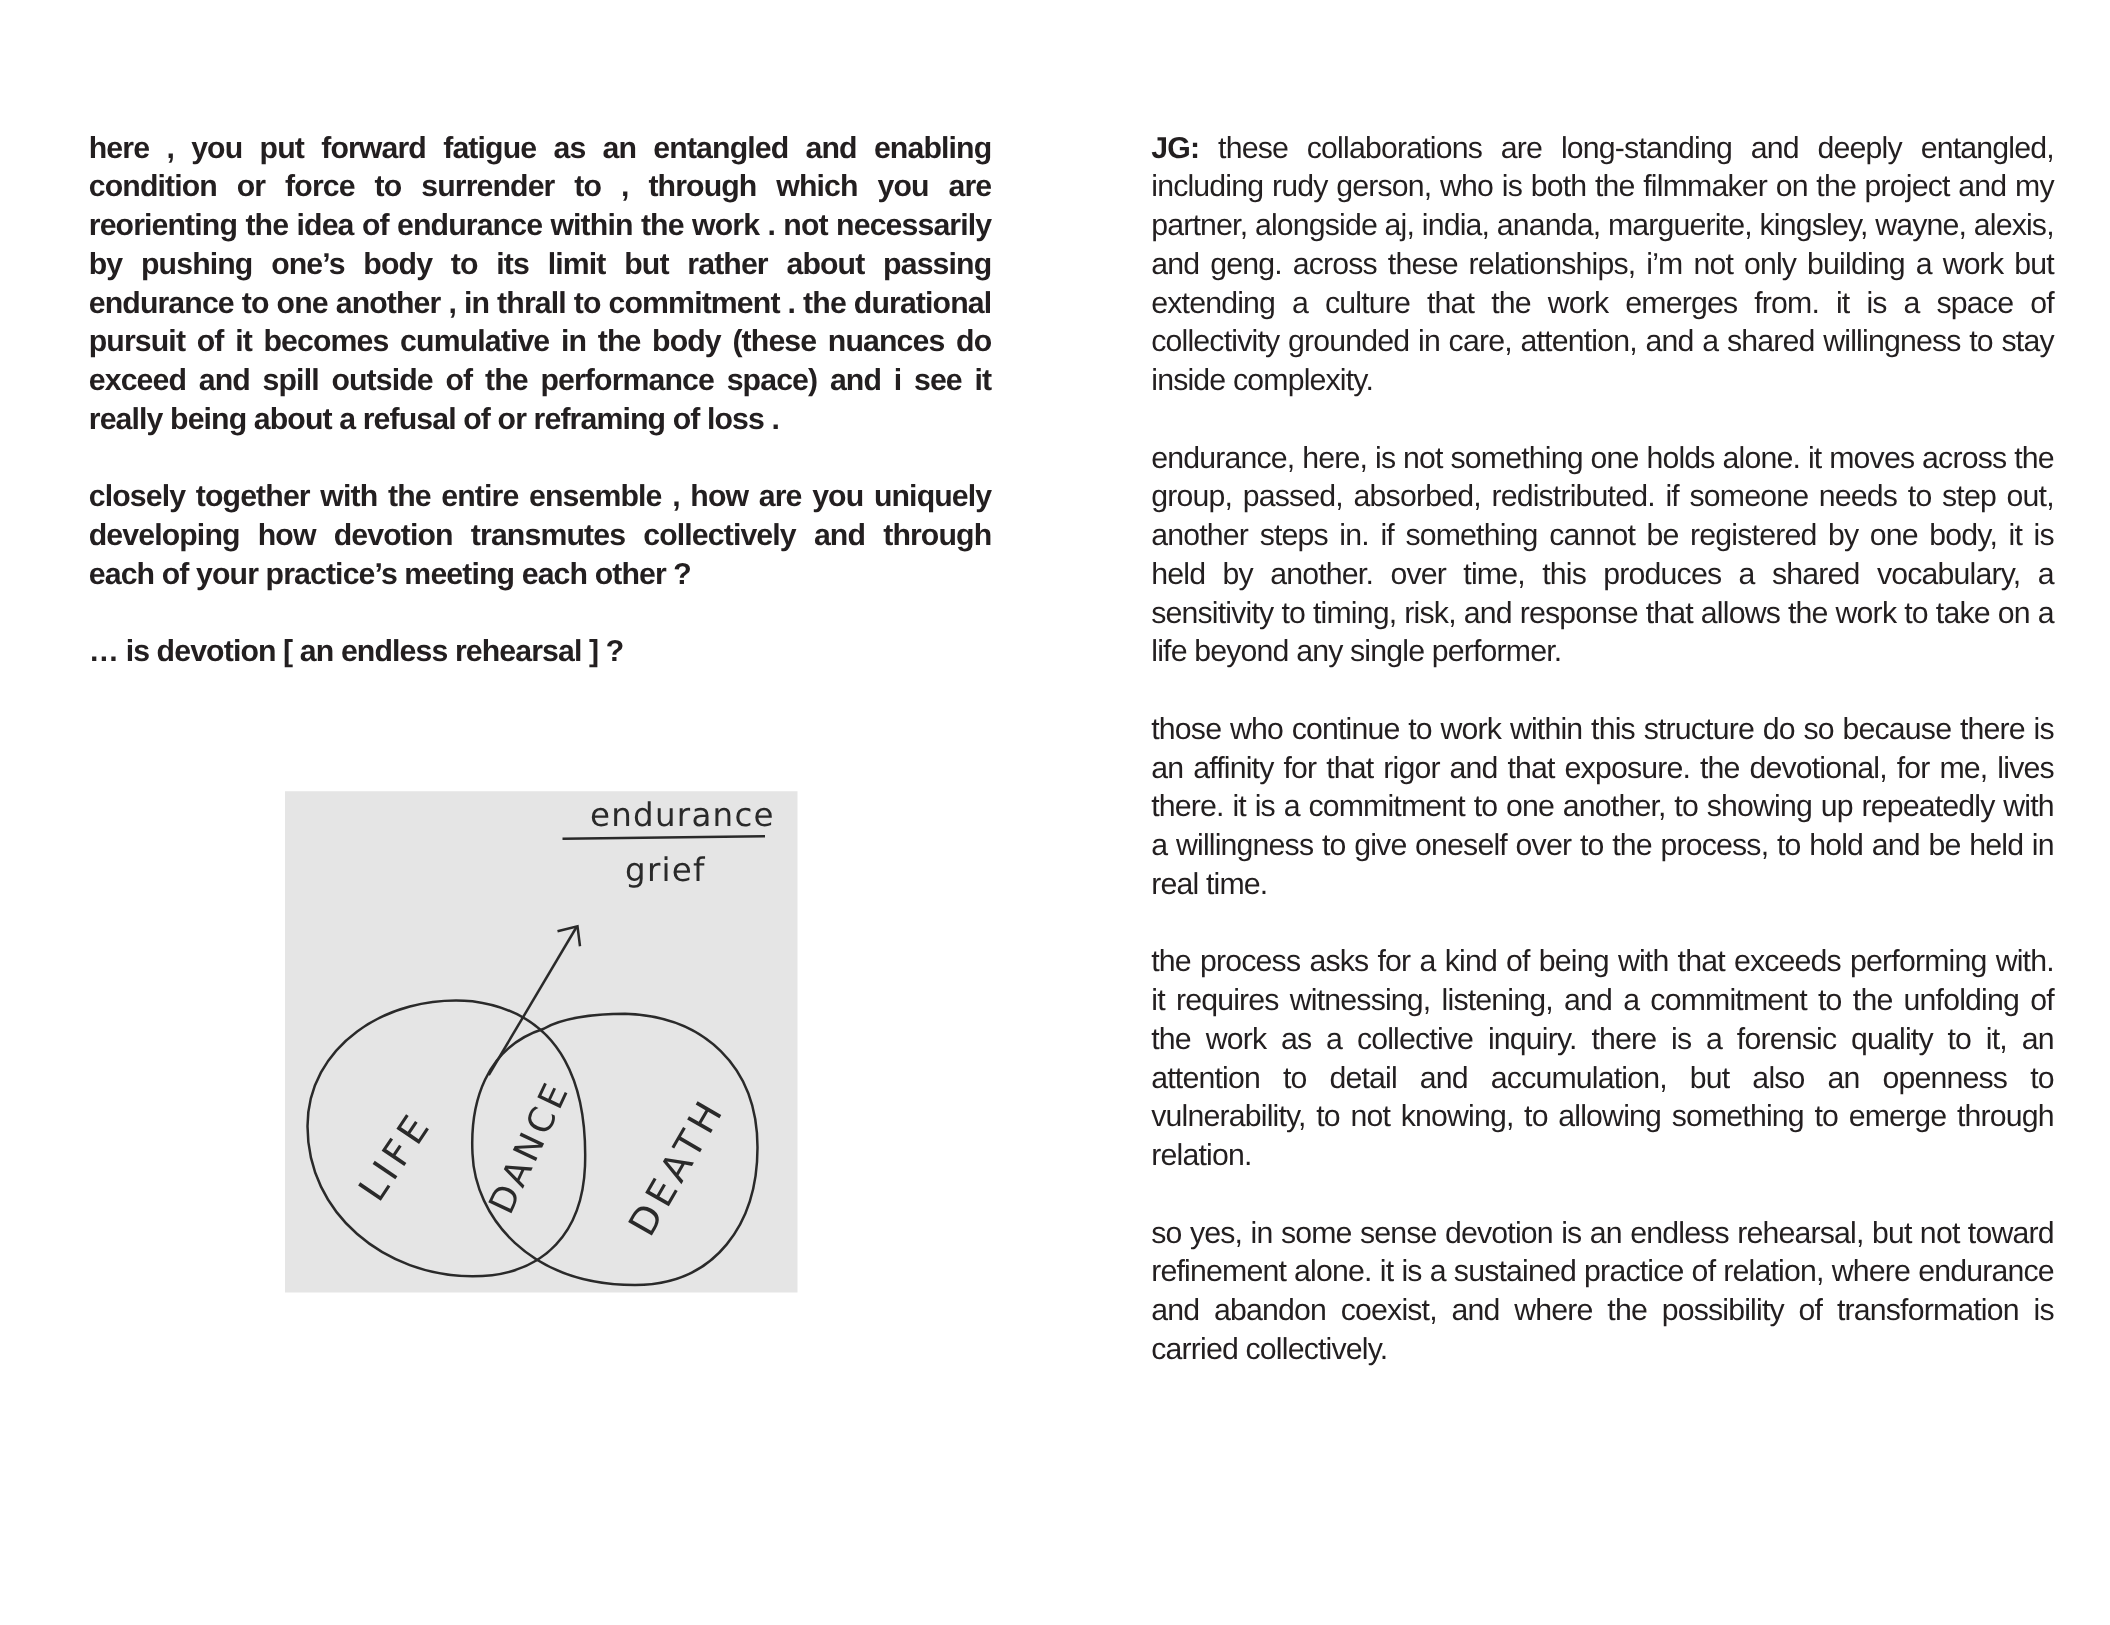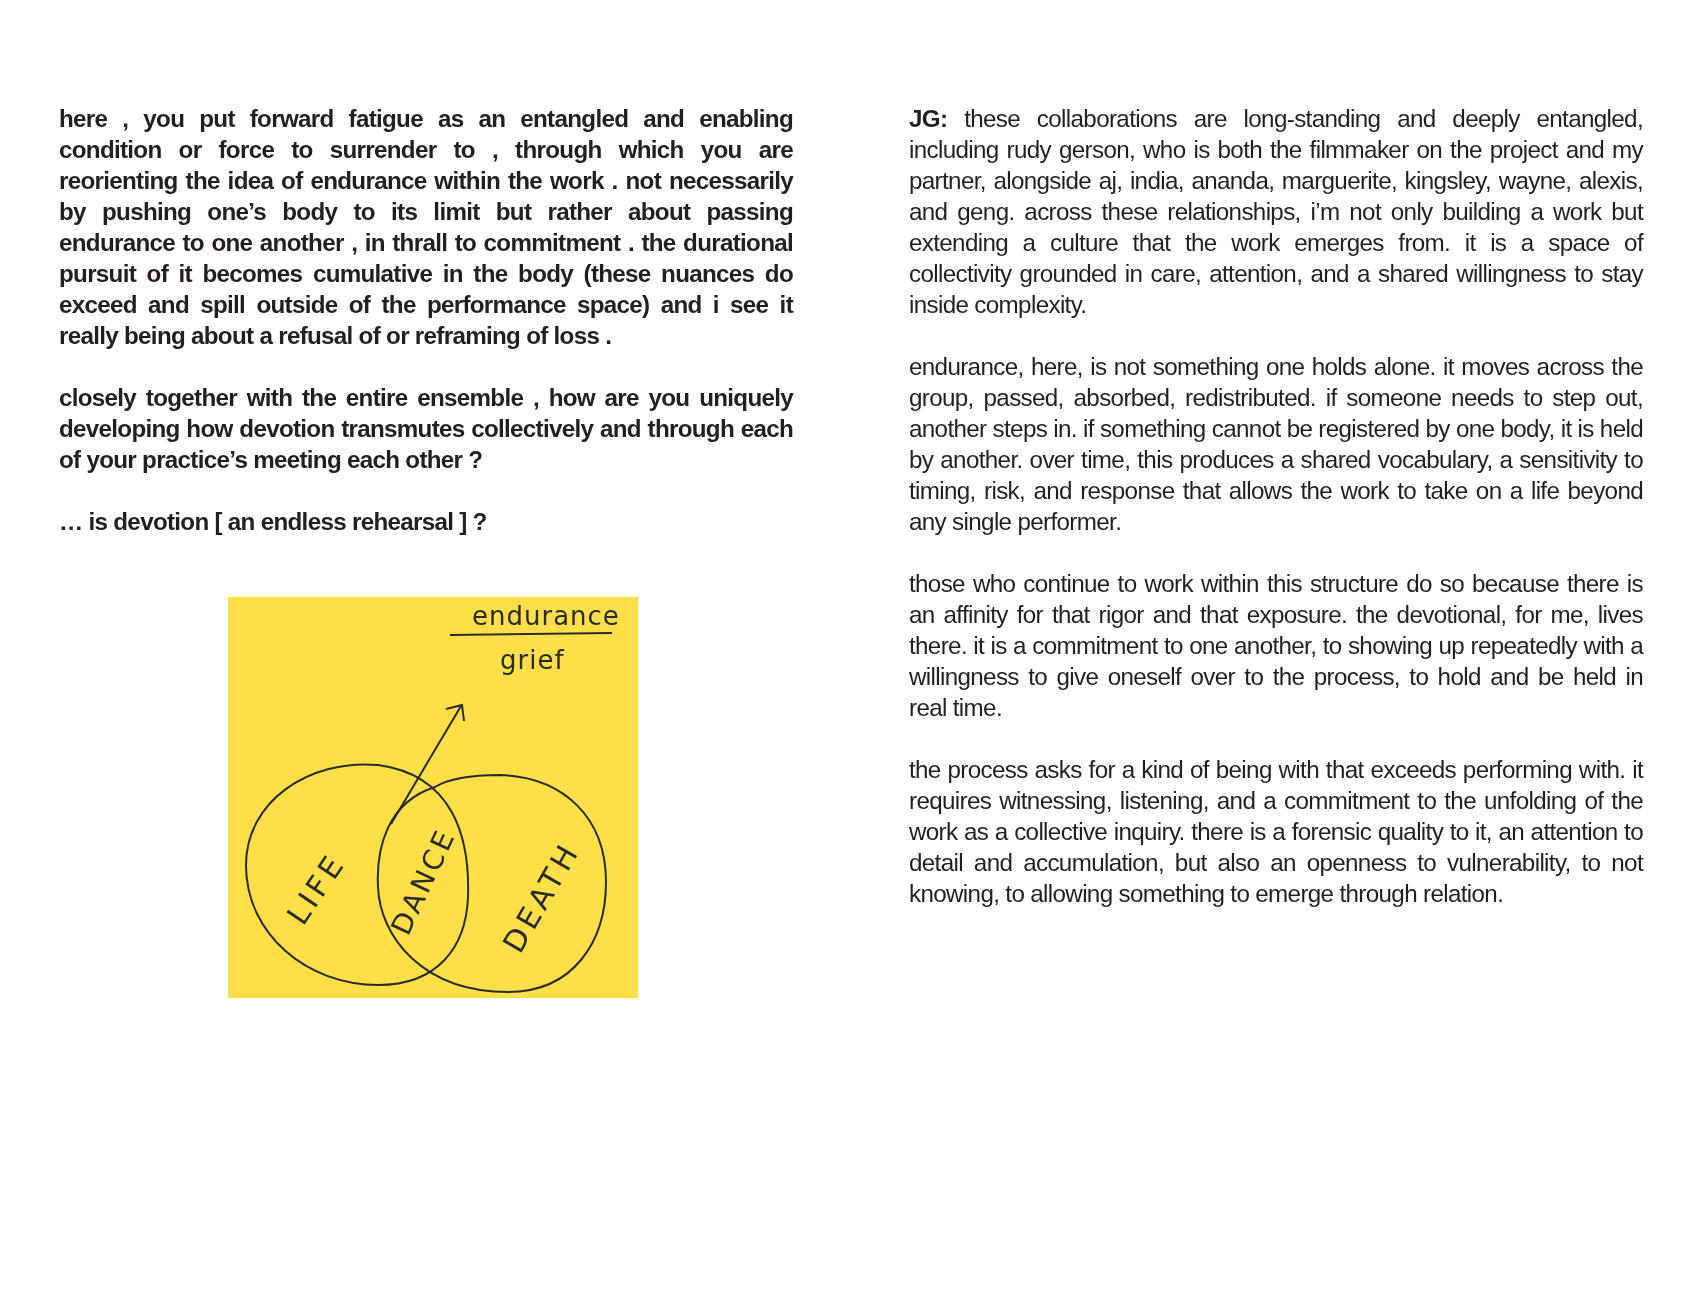--- a/index.html
+++ b/index.html
@@ -1,24 +1,24 @@
 <!DOCTYPE html>
 <html><head>
 <meta charset="utf-8">
 <style>
   html, body { margin: 0; padding: 0; background: #ffffff; }
   body { width: 1688px; height: 1300px; position: relative; overflow: hidden; color: #231f20; }
   .col { position: absolute; top: 103px; width: 738px; font-family: "Liberation Sans", sans-serif; font-size: 24.2px; line-height: 31px; letter-spacing: -0.6px; }
   .col-left { left: 55px; font-weight: bold; letter-spacing: -0.7px; }
   .col-right { left: 905px; letter-spacing: -0.65px; }
-  .para { margin: 0 0 31px 4px; text-align: justify; text-align-last: left; }
+  .para { margin: 0 0 31px 16px; text-align: justify; text-align-last: left; }
   .para.nojust { text-align: right; }
   .note { font-style: italic; text-decoration: underline; text-underline-offset: 3px; text-decoration-thickness: 2px; }
   .speaker { font-weight: bold; }
-  .sketch { position: absolute; left: 228px; top: 597px; width: 410px; height: 401px; background: #fde047; }
+  .sketch { position: absolute; left: 228px; top: 633px; width: 410px; height: 401px; background: #e5e5e5; }
   .sketch svg { display: block; }
   .hand { font-family: "DejaVu Sans", sans-serif; fill: #2a2a2a; }
 </style>
 </head>
 <body>
 
 <div class="col col-left">
   <p class="para">here , you put forward fatigue as an entangled and enabling condition or force to surrender to , through which you are reorienting the idea of endurance within the work . not necessarily by pushing one’s body to its limit but rather about passing endurance to one another , in thrall to commitment . the durational pursuit of it becomes cumulative in the body (these nuances do exceed and spill outside of the performance space) and i see it really being about a refusal of or reframing of loss .</p>
   <p class="para">closely together with the entire ensemble , how are you uniquely developing how devotion transmutes collectively and through each of your practice’s meeting each other ?</p>
   <p class="para nojust">… is devotion [ an endless rehearsal ] ?</p>
@@ -41,13 +41,14 @@
     <text class="hand" x="0" y="0" font-size="28" transform="translate(180 340) rotate(-65)" letter-spacing="3">DANCE</text>
     <text class="hand" x="0" y="0" font-size="30" transform="translate(292 358) rotate(-60)" letter-spacing="4">DEATH</text>
   </svg>
 </div>
 
 <div class="col col-right">
   <p class="para"><span class="speaker">JG:</span><span> these collaborations are long-standing and deeply entangled, including rudy gerson, who is both the filmmaker on the project and my partner, alongside aj, india, ananda, marguerite, kingsley, wayne, alexis, and geng. across these relationships, i’m not only building a work but extending a culture that the work emerges from. it is a space of collectivity grounded in care, attention, and a shared willingness to stay inside complexity.</span></p>
   <p class="para">endurance, here, is not something one holds alone. it moves across the group, passed, absorbed, redistributed. if someone needs to step out, another steps in. if something cannot be registered by one body, it is held by another. over time, this produces a shared vocabulary, a sensitivity to timing, risk, and response that allows the work to take on a life beyond any single performer.</p>
   <p class="para">those who continue to work within this structure do so because there is an affinity for that rigor and that exposure. the devotional, for me, lives there. it is a commitment to one another, to showing up repeatedly with a willingness to give oneself over to the process, to hold and be held in real time.</p>
   <p class="para">the process asks for a kind of being with that exceeds performing with. it requires witnessing, listening, and a commitment to the unfolding of the work as a collective inquiry. there is a forensic quality to it, an attention to detail and accumulation, but also an openness to vulnerability, to not knowing, to allowing something to emerge through relation.</p>
+  <p class="para">so yes, in some sense devotion is an endless rehearsal, but not toward refinement alone. it is a sustained practice of relation, where endurance and abandon coexist, and where the possibility of transformation is carried collectively.</p>
 </div>
 
 </body></html>

